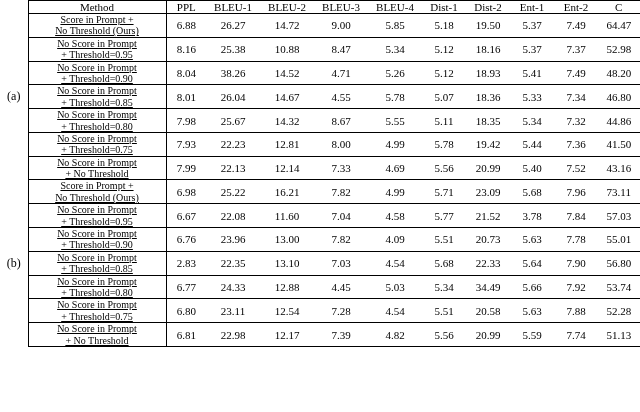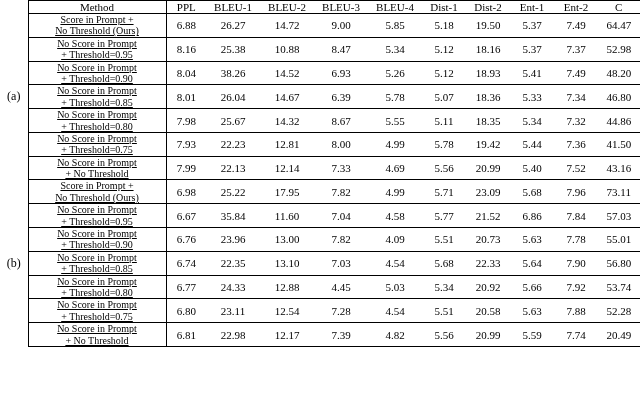--- a/index.html
+++ b/index.html
@@ -153,38 +153,38 @@
         </tr>
         <tr class="thinline">
           <td class="grouplabel" style="border-bottom: none;"></td>
           <td class="methodcell vl vr two-line">
             <div>No Score in Prompt</div>
             <div>+ Threshold=0.90</div>
           </td>
           <td class="datacell">8.04</td>
           <td class="datacell u">38.26</td>
           <td class="datacell">14.52</td>
-          <td class="datacell">6.93</td>
+          <td class="datacell">4.71</td>
           <td class="datacell">5.26</td>
           <td class="datacell">5.12</td>
           <td class="datacell">18.93</td>
           <td class="datacell u">5.41</td>
           <td class="datacell b">7.49</td>
           <td class="datacell vr">48.20</td>
         </tr>
         <tr class="thinline">
           <td class="grouplabel" rowspan="1" style="border-bottom: none;">(a)</td>
           <td class="methodcell vl vr two-line">
             <div>No Score in Prompt</div>
             <div>+ Threshold=0.85</div>
           </td>
           <td class="datacell">8.01</td>
           <td class="datacell">26.04</td>
           <td class="datacell u">14.67</td>
-          <td class="datacell u">6.39</td>
+          <td class="datacell u">4.55</td>
           <td class="datacell u">5.78</td>
           <td class="datacell">5.07</td>
           <td class="datacell">18.36</td>
           <td class="datacell">5.33</td>
           <td class="datacell">7.34</td>
           <td class="datacell vr">46.80</td>
         </tr>
         <tr class="thinline">
           <td class="grouplabel" style="border-bottom: none;"></td>
           <td class="methodcell vl vr two-line">
@@ -237,43 +237,43 @@
           <td class="datacell vr">43.16</td>
         </tr>
         <tr class="thinline">
           <td class="grouplabel" style="border-bottom: none;"></td>
           <td class="methodcell vl vr two-line">
             <div>Score in Prompt +</div>
             <div>No Threshold (Ours)</div>
           </td>
           <td class="datacell">6.98</td>
           <td class="datacell b">25.22</td>
-          <td class="datacell b">17.95</td>
+          <td class="datacell b">16.21</td>
           <td class="datacell b">7.82</td>
           <td class="datacell u">4.99</td>
           <td class="datacell u">5.71</td>
           <td class="datacell b">23.09</td>
           <td class="datacell u">5.68</td>
           <td class="datacell b">7.96</td>
           <td class="datacell b vr">73.11</td>
         </tr>
         <tr class="thinline">
           <td class="grouplabel" style="border-bottom: none;"></td>
           <td class="methodcell vl vr two-line">
             <div>No Score in Prompt</div>
             <div>+ Threshold=0.95</div>
           </td>
           <td class="datacell b">6.67</td>
-          <td class="datacell">35.84</td>
+          <td class="datacell">22.08</td>
           <td class="datacell">11.60</td>
           <td class="datacell">7.04</td>
           <td class="datacell">4.58</td>
           <td class="datacell b">5.77</td>
           <td class="datacell">21.52</td>
-          <td class="datacell b">6.86</td>
+          <td class="datacell b">3.78</td>
           <td class="datacell">7.84</td>
           <td class="datacell u vr">57.03</td>
         </tr>
         <tr class="thinline">
           <td class="grouplabel" style="border-bottom: none;"></td>
           <td class="methodcell vl vr two-line">
             <div>No Score in Prompt</div>
             <div>+ Threshold=0.90</div>
           </td>
           <td class="datacell">6.76</td>
@@ -286,21 +286,21 @@
           <td class="datacell">5.63</td>
           <td class="datacell">7.78</td>
           <td class="datacell vr">55.01</td>
         </tr>
         <tr class="thinline">
           <td class="grouplabel" rowspan="1" style="border-bottom: none;">(b)</td>
           <td class="methodcell vl vr two-line">
             <div>No Score in Prompt</div>
             <div>+ Threshold=0.85</div>
           </td>
-          <td class="datacell u">6.74</td>
+          <td class="datacell u">2.83</td>
           <td class="datacell">22.35</td>
           <td class="datacell u">13.10</td>
           <td class="datacell">7.03</td>
           <td class="datacell">4.54</td>
           <td class="datacell">5.68</td>
           <td class="datacell u">22.33</td>
           <td class="datacell">5.64</td>
           <td class="datacell">7.90</td>
           <td class="datacell vr">56.80</td>
         </tr>
@@ -309,21 +309,21 @@
           <td class="methodcell vl vr two-line">
             <div>No Score in Prompt</div>
             <div>+ Threshold=0.80</div>
           </td>
           <td class="datacell">6.77</td>
           <td class="datacell u">24.33</td>
           <td class="datacell">12.88</td>
           <td class="datacell u">4.45</td>
           <td class="datacell b">5.03</td>
           <td class="datacell">5.34</td>
-          <td class="datacell">20.92</td>
+          <td class="datacell">34.49</td>
           <td class="datacell">5.66</td>
           <td class="datacell u">7.92</td>
           <td class="datacell vr">53.74</td>
         </tr>
         <tr class="thinline">
           <td class="grouplabel" style="border-bottom: none;"></td>
           <td class="methodcell vl vr two-line">
             <div>No Score in Prompt</div>
             <div>+ Threshold=0.75</div>
           </td>
@@ -346,17 +346,17 @@
           </td>
           <td class="datacell">6.81</td>
           <td class="datacell">22.98</td>
           <td class="datacell">12.17</td>
           <td class="datacell">7.39</td>
           <td class="datacell">4.82</td>
           <td class="datacell">5.56</td>
           <td class="datacell">20.99</td>
           <td class="datacell">5.59</td>
           <td class="datacell">7.74</td>
-          <td class="datacell vr">20.49</td>
+          <td class="datacell vr">51.13</td>
         </tr>
       </tbody>
   </table>
 </div>
 
 </body></html>

